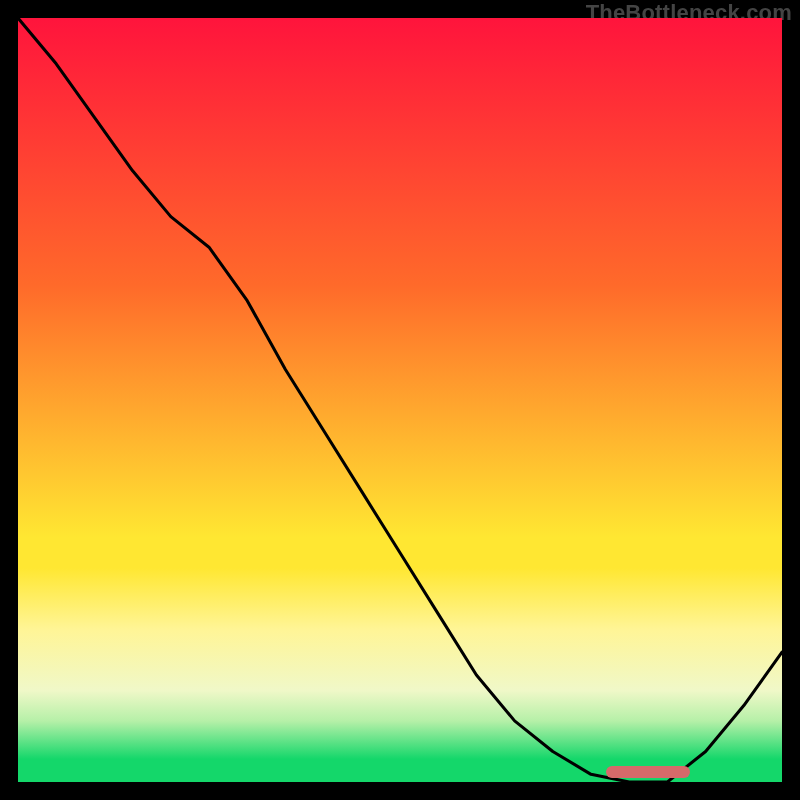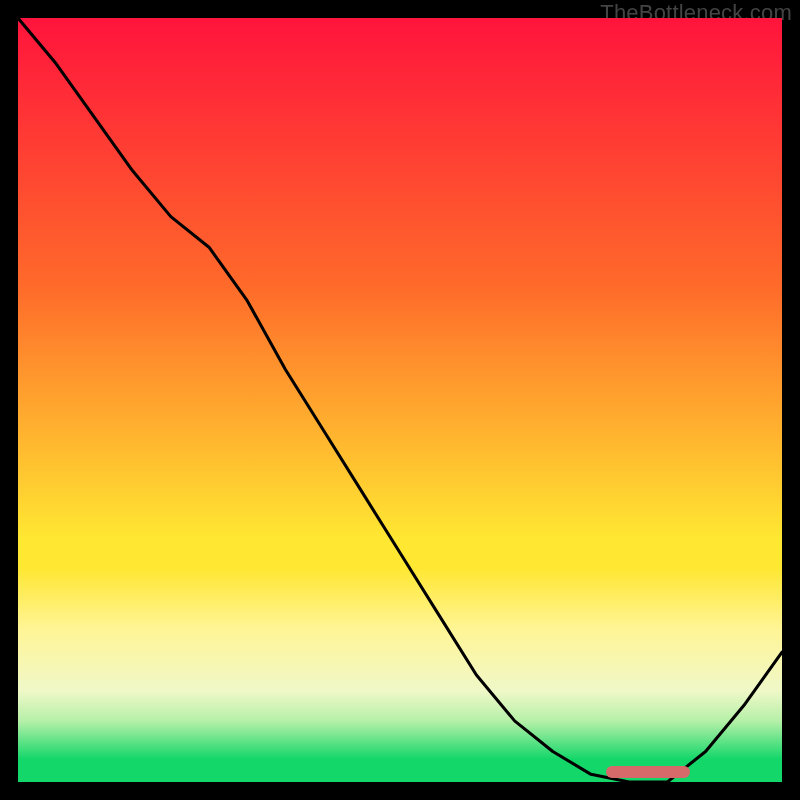--- a/index.html
+++ b/index.html
@@ -35,21 +35,21 @@
     top: 0;
     width: 100%;
     height: 100%;
   }
   .watermark {
     position: absolute;
     top: 0;
     right: 8px;
     color: #444;
     font-size: 22px;
-    font-weight: 400;
+    font-weight: 700;
     letter-spacing: 0.2px;
     margin-left: 47px;
   }
   .marker {
     position: absolute;
     height: 12px;
     border-radius: 6px;
     background: #d66a6a;
   }
 </style>

